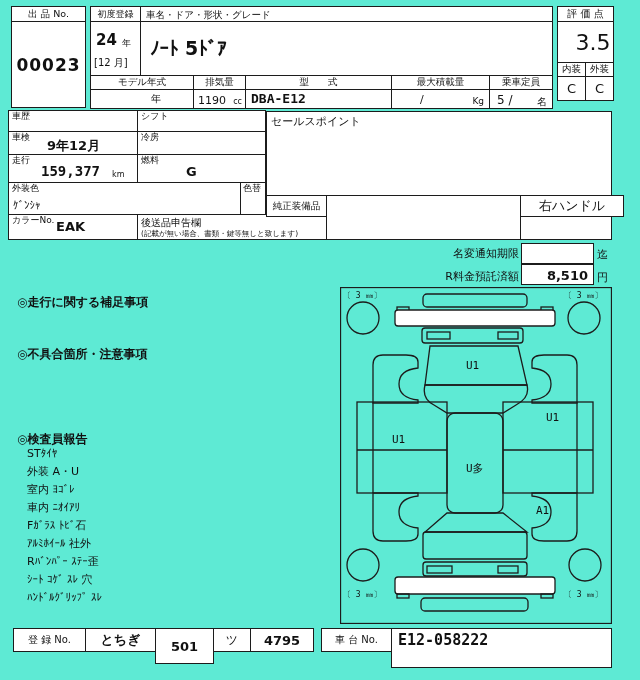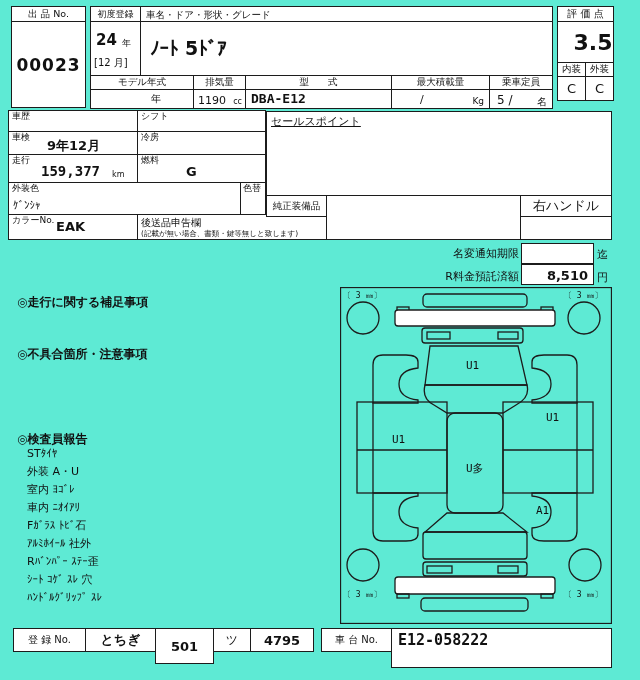--- a/index.html
+++ b/index.html
@@ -51,21 +51,21 @@
   <div class="cell" style="left:391px;top:89px;width:99px;height:20px;">
     <span class="txt" style="left:28px;top:3px;font-size:11px;">/</span>
     <span class="txt" style="right:5px;top:6px;font-size:9px;">Kg</span>
   </div>
   <div class="cell" style="left:489px;top:89px;width:64px;height:20px;">
     <span class="txt" style="left:7px;top:3px;font-size:12px;">5 /</span>
     <span class="txt" style="right:5px;top:5px;font-size:10px;">名</span>
   </div>
 
   <div class="cell ctr" style="left:557px;top:6px;width:57px;height:16px;font-size:10px;">評 価 点</div>
-  <div class="cell ctr" style="left:557px;top:21px;width:57px;height:42px;font-size:22px;font-weight:bold;padding-left:15px;">3.5</div>
+  <div class="cell ctr" style="left:557px;top:21px;width:57px;height:42px;font-size:22px;font-weight:normal;padding-left:15px;">3.5</div>
   <div class="cell ctr" style="left:557px;top:62px;width:29px;height:15px;font-size:9.5px;">内装</div>
   <div class="cell ctr" style="left:585px;top:62px;width:29px;height:15px;font-size:9.5px;">外装</div>
   <div class="cell ctr" style="left:557px;top:76px;width:29px;height:25px;font-size:13px;">C</div>
   <div class="cell ctr" style="left:585px;top:76px;width:29px;height:25px;font-size:13px;">C</div>
 
   <div class="cell" style="left:8px;top:110px;width:130px;height:22px;">
     <span class="lbl">車歴</span>
     <span class="txt" style="left:50px;top:5px;font-size:12px;"></span>
   </div>
   <div class="cell" style="left:137px;top:110px;width:129px;height:22px;">
@@ -103,28 +103,28 @@
   <div class="cell" style="left:8px;top:214px;width:130px;height:26px;">
     <span class="lbl">カラーNo.</span>
     <span class="txt" style="left:47px;top:4px;font-size:13px;font-weight:bold;">EAK</span>
   </div>
   <div class="cell" style="left:137px;top:214px;width:191px;height:26px;">
     <span class="txt" style="left:3px;top:1px;font-size:10px;">後送品申告欄</span>
     <span class="txt" style="left:3px;top:14px;font-size:7.5px;">(記載が無い場合、書類・鍵等無しと致します)</span>
   </div>
 
   <div class="cell" style="left:266px;top:111px;width:346px;height:85px;">
-    <span class="txt" style="left:4px;top:2px;font-size:11px;text-decoration:underline;">セールスポイント</span>
+    <span class="txt" style="left:4px;top:2px;font-size:11px;">セールスポイント</span>
     <span class="txt" style="left:8px;top:20px;font-size:11px;"></span>
   </div>
   <div class="cell ctr" style="left:266px;top:195px;width:61px;height:22px;font-size:9.5px;">純正装備品</div>
   <div class="cell" style="left:326px;top:195px;width:195px;height:45px;">
     <span class="txt" style="left:4px;top:4px;font-size:11px;"></span>
   </div>
-  <div class="cell ctr" style="left:520px;top:195px;width:92px;height:22px;font-size:13px;font-family:Liberation Mono, monospace;">右ハンドル</div>
+  <div class="cell ctr" style="left:520px;top:195px;width:104px;height:22px;font-size:13px;font-family:Liberation Mono, monospace;">右ハンドル</div>
   <div class="cell" style="left:520px;top:216px;width:92px;height:24px;"></div>
 
   <div class="txt rt nob" style="left:395px;top:246px;width:124px;font-size:11px;">名変通知期限</div>
   <div class="cell" style="left:521px;top:243px;width:73px;height:21px;">
     <span class="txt" style="right:4px;top:3px;font-size:12px;"></span>
   </div>
   <div class="txt nob" style="left:597px;top:247px;font-size:11px;">迄</div>
 
   <div class="txt rt nob" style="left:395px;top:269px;width:124px;font-size:11px;">R料金預託済額</div>
   <div class="cell" style="left:521px;top:264px;width:73px;height:21px;">

